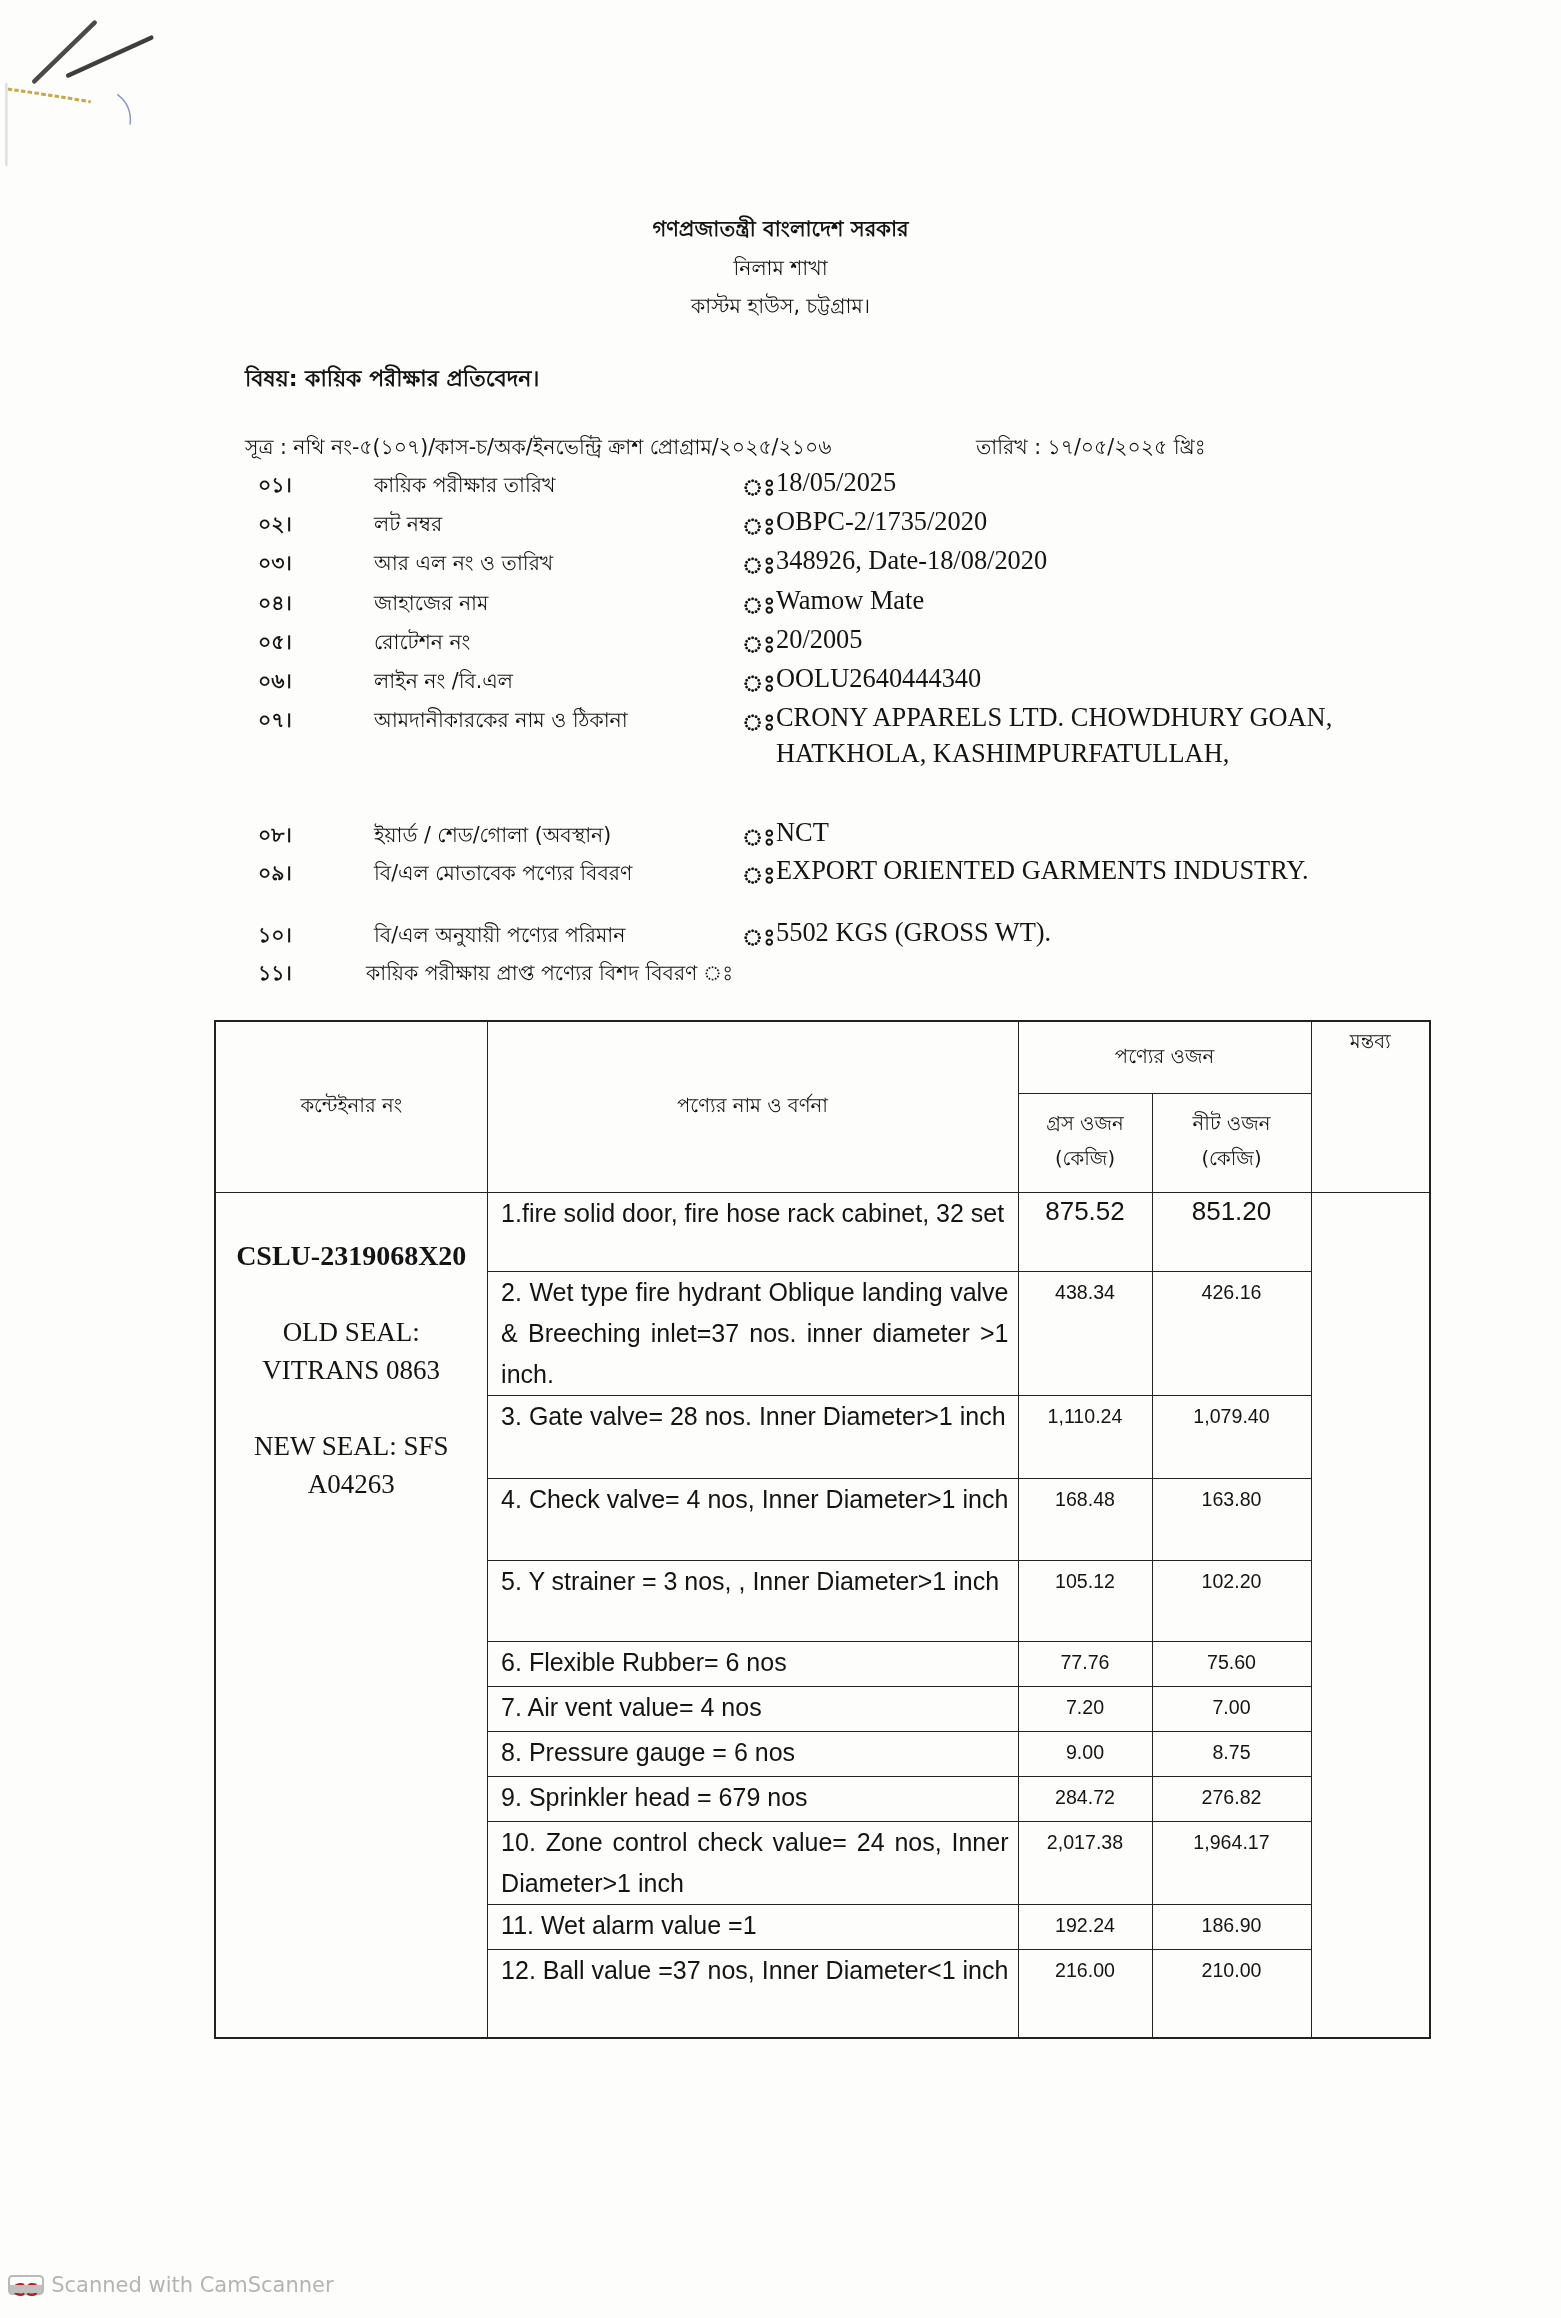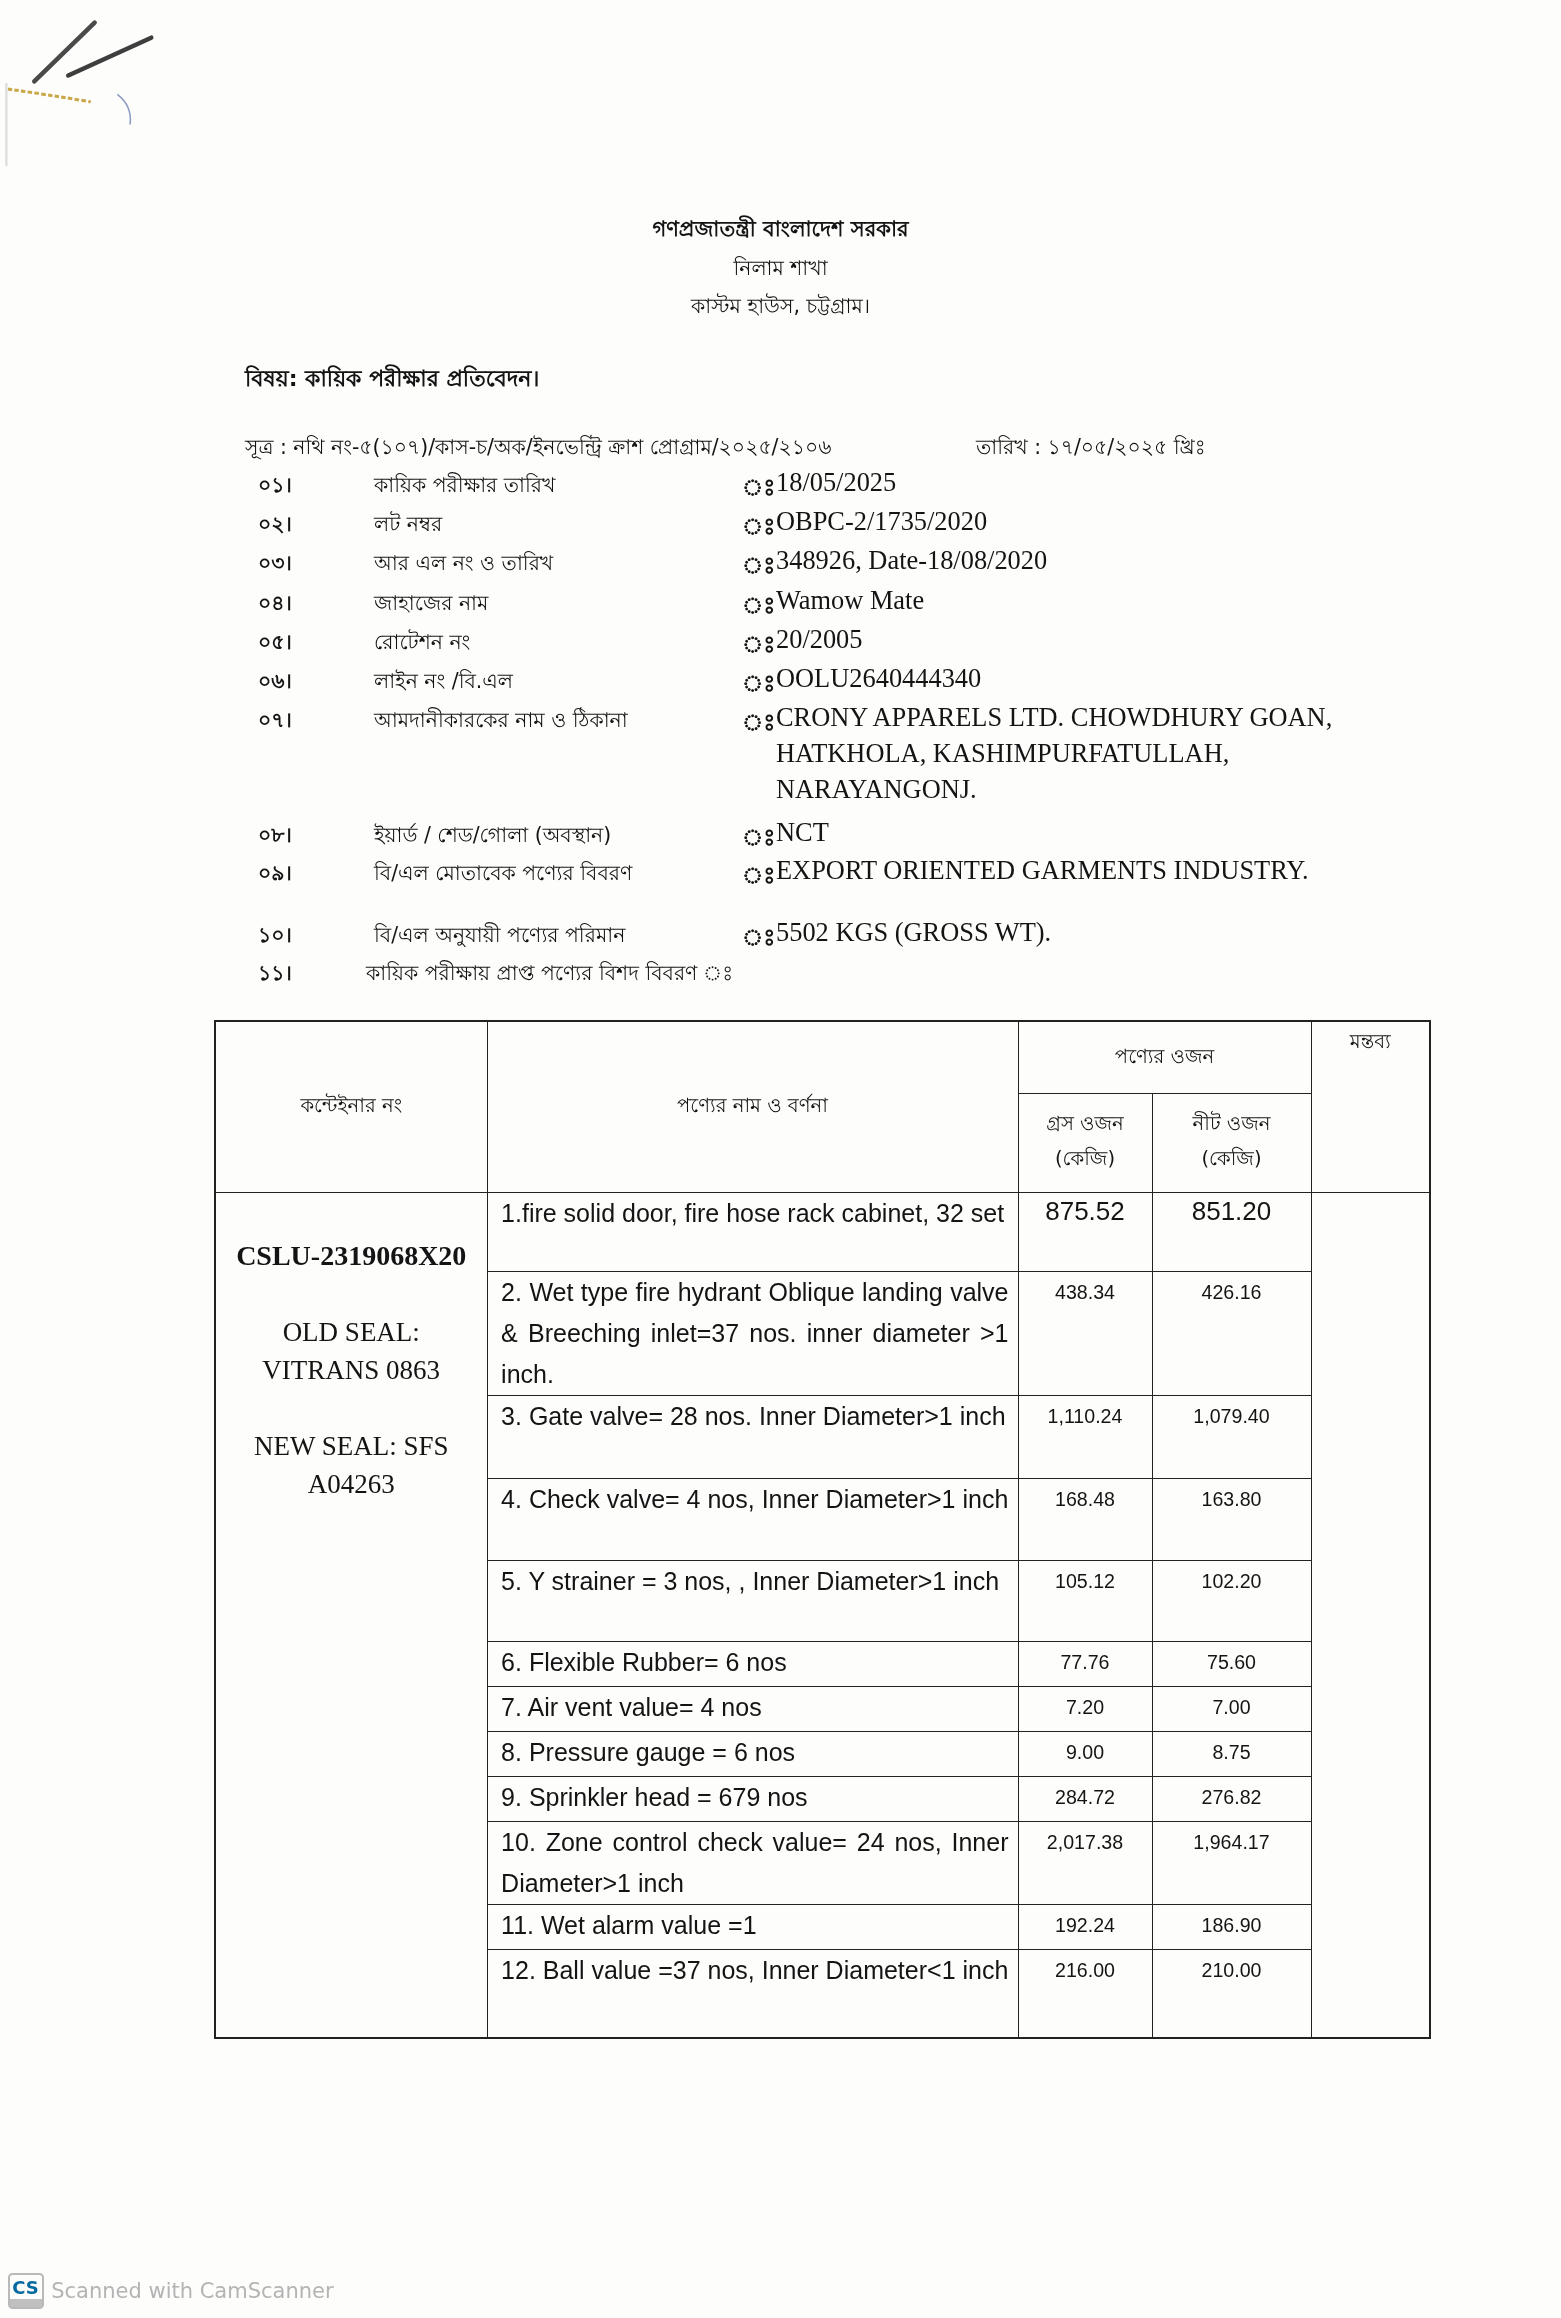--- a/index.html
+++ b/index.html
@@ -30,22 +30,22 @@
   .hdr-tall { text-align:center; vertical-align:middle !important; }
   .hdr-remark { text-align:center; padding-top:4.5px !important; }
   .container-cell { text-align:center; font-family:"Liberation Serif", serif; font-size:27px; line-height:38px; }
   .container-cell .cno { font-weight:bold; margin-top:32px; font-size:28px; }
   .container-cell .seal { margin-top:38px; }
   .desc { font-family:"Liberation Sans", sans-serif; font-size:25px; line-height:41px; padding:0 9px 0 13.6px !important;
           text-align:justify; text-align-last:left; }
   .w { text-align:center; font-family:"Liberation Sans", sans-serif; font-size:19.6px; padding-top:9px !important; }
   .w.big { font-size:26px; padding-top:3px !important; }
   .footer { position:absolute; left:7.6px; top:2273px; display:flex; align-items:center; gap:7.6px; color:#b4b4b4; font-size:21px; }
-  .cs-logo { width:36px; height:36px; border:2.3px solid #b9b9b9; border-radius:4.5px; box-sizing:border-box; position:relative;
-             font-weight:bold; font-size:18px; color:#0369a1; text-align:center; line-height:26px; }
+  .cs-logo { width:36px; height:20px; border:2.3px solid #b9b9b9; border-radius:4.5px; box-sizing:border-box; position:relative;
+             font-weight:bold; font-size:18px; color:#b91c1c; text-align:center; line-height:26px; }
   .cs-logo::after { content:""; position:absolute; left:0; right:0; bottom:0; height:7.6px; background:#c0c0c0; }
 </style>
 </head>
 <body>
 
 <svg class="staple" viewBox="0 0 300 220">
   <line x1="45" y1="108" x2="125" y2="30" stroke="#4a4a4a" stroke-width="6" stroke-linecap="round"></line>
   <line x1="90" y1="100" x2="200" y2="50" stroke="#3e3e3e" stroke-width="6" stroke-linecap="round"></line>
   <path d="M10 118 Q60 125 120 135" stroke="#c9a84a" stroke-width="4" fill="none" stroke-dasharray="6 3"></path>
   <path d="M155 125 Q175 140 172 165" stroke="#8a9ac0" stroke-width="2" fill="none"></path>
@@ -109,21 +109,20 @@
         <div>OOLU2640444340</div>
       </div>
     </div>
     <div class="item" style="top: 705px;">
       <span class="num">০৭।</span>
       <span class="lbl">আমদানীকারকের নাম ও ঠিকানা</span>
       <span class="colon">ঃ</span>
       <div class="val">
         <div>CRONY APPARELS LTD. CHOWDHURY GOAN,</div>
         <div>HATKHOLA, KASHIMPURFATULLAH,</div>
-        <div>NARAYANGONJ.</div>
       </div>
     </div>
     <div class="item" style="top: 820px;">
       <span class="num">০৮।</span>
       <span class="lbl">ইয়ার্ড / শেড/গোলা (অবস্থান)</span>
       <span class="colon">ঃ</span>
       <div class="val">
         <div>NCT</div>
       </div>
     </div>

